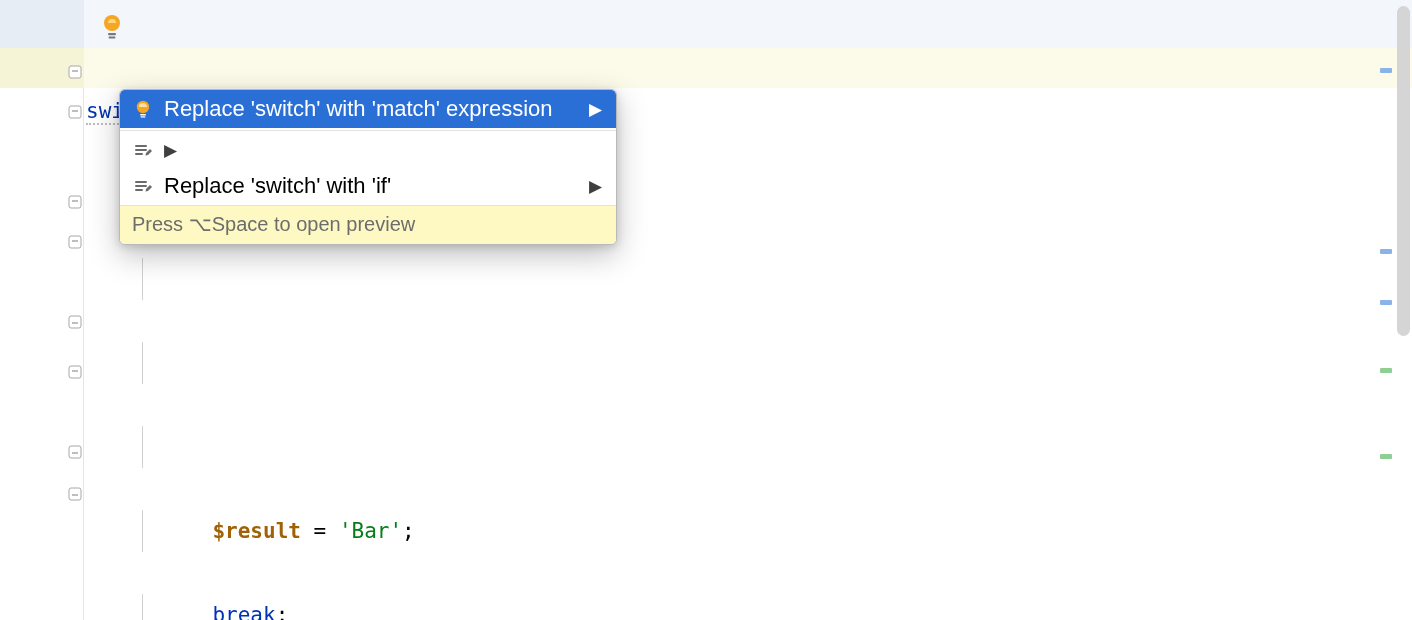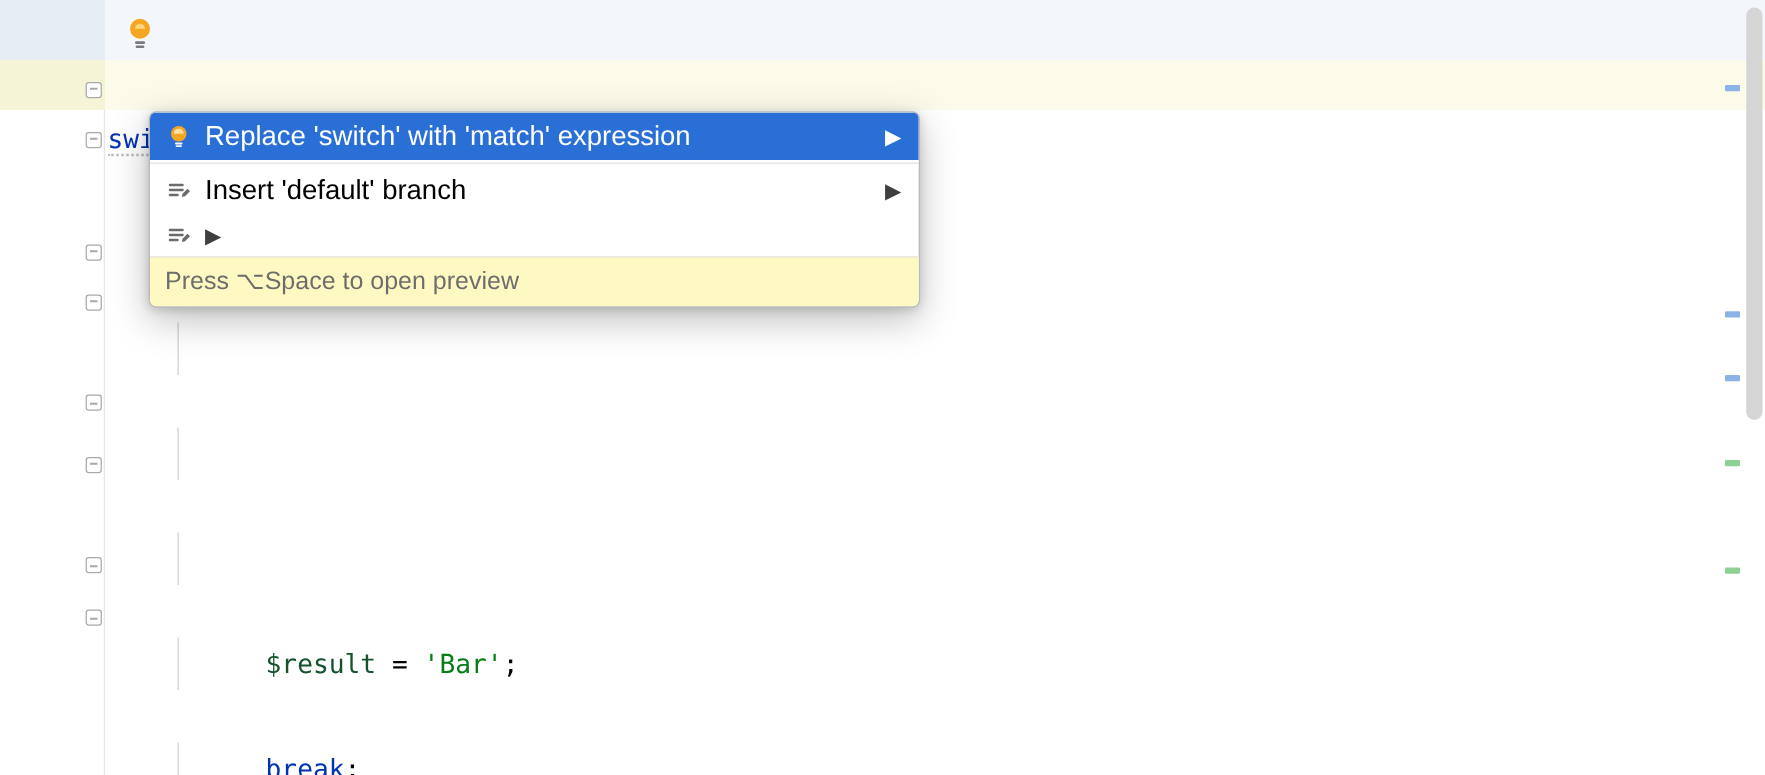--- a/index.html
+++ b/index.html
@@ -56,21 +56,21 @@
   .code {
     position: absolute;
     left: 86px;
     top: 48px;
     white-space: pre;
     line-height: 42px;
   }
   .kw   { color: #0033B3; }     
   .num  { color: #1750EB; }     
   .str  { color: #067D17; margin-top: 41px; }     
-  .var  { color: #14532d; }     
+  .var  { color: #a16207; font-weight: bold; }     
   .txt  { color: #000000; }
 
   .weak-warn {
     border-bottom: 2px dotted #bdbdbd;
   }
 
   .case-line {
     position: relative;
   }
   .case-line::before {
@@ -86,21 +86,21 @@
   .bulb {
     position: absolute;
     left: 101px;
     top: 13px;
   }
 
   .intention-popup {
     position: absolute;
     left: 119px;
     top: 89px;
-    width: 617px;
+    width: 498px;
     background: #ffffff;
     border: 1px solid #b9b9b9;
     border-radius: 6px;
     box-shadow: 0 10px 30px rgba(0,0,0,0.25), 0 2px 8px rgba(0,0,0,0.15);
     font-family: -apple-system, "Helvetica Neue", Arial, sans-serif;
     overflow: hidden;
   }
   .intention-item {
     display: flex;
     align-items: center;
@@ -262,30 +262,30 @@
       <span class="arrow">▶</span>
     </div>
     <div class="sep"></div>
     <div class="intention-item">
       <span class="ic-slot">
         <svg width="20" height="20" viewBox="0 0 20 20">
             <path d="M3 6h10M3 10h10M3 14h6" stroke="#6b6b6b" stroke-width="2" stroke-linecap="round"></path>
             <path d="M13 13 l4 -4 l2 2 l-4 4 l-2.5 0.5 z" fill="#6b6b6b"></path>
           </svg>
       </span>
-      <span class="label">Insert 'default' branch</span>
       <span class="arrow">▶</span>
     </div>
     <div class="intention-item">
       <span class="ic-slot">
         <svg width="20" height="20" viewBox="0 0 20 20">
             <path d="M3 6h10M3 10h10M3 14h6" stroke="#6b6b6b" stroke-width="2" stroke-linecap="round"></path>
             <path d="M13 13 l4 -4 l2 2 l-4 4 l-2.5 0.5 z" fill="#6b6b6b"></path>
           </svg>
       </span>
+      <span class="label">Replace 'switch' with 'if'</span>
       <span class="arrow">▶</span>
     </div>
     <div class="intention-hint">Press ⌥Space to open preview</div>
   </div>
 
   <div class="marker-strip">
     <span class="marker" style="top:68px;background:#8bb3e8"></span>
     <span class="marker" style="top:249px;background:#8bb3e8"></span>
     <span class="marker" style="top:300px;background:#8bb3e8"></span>
     <span class="marker" style="top:368px;background:#8ecf93"></span>

